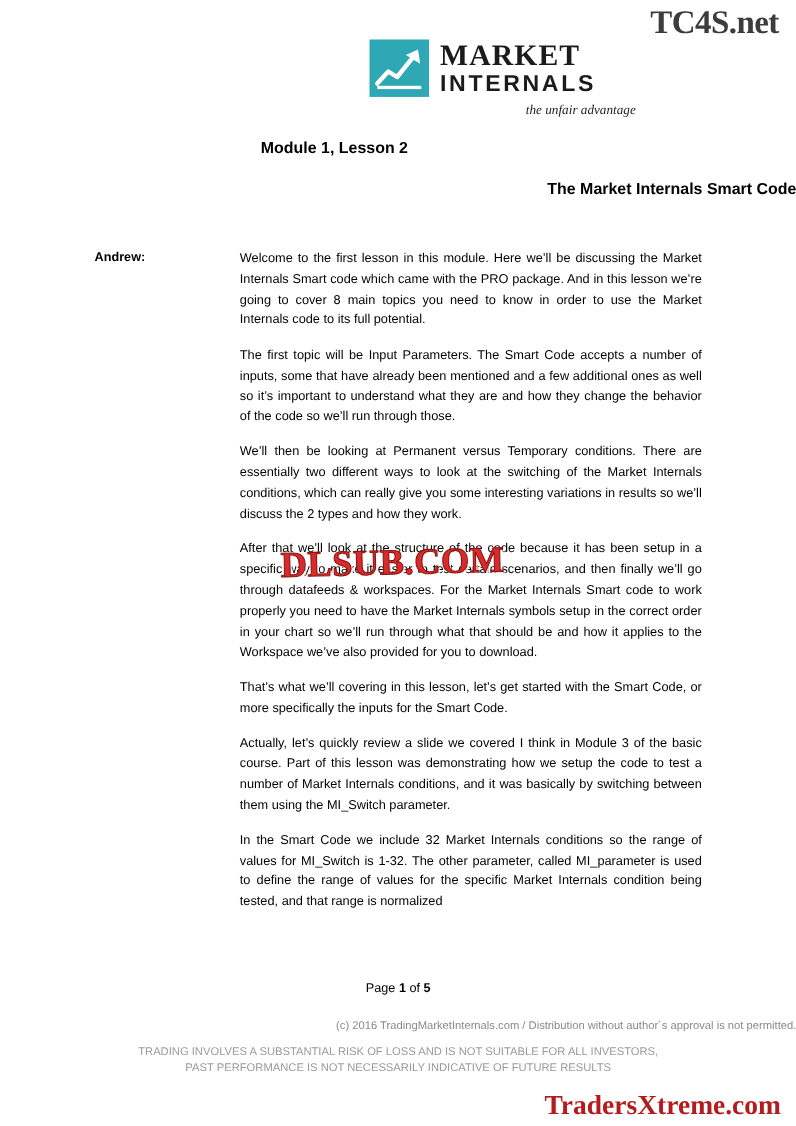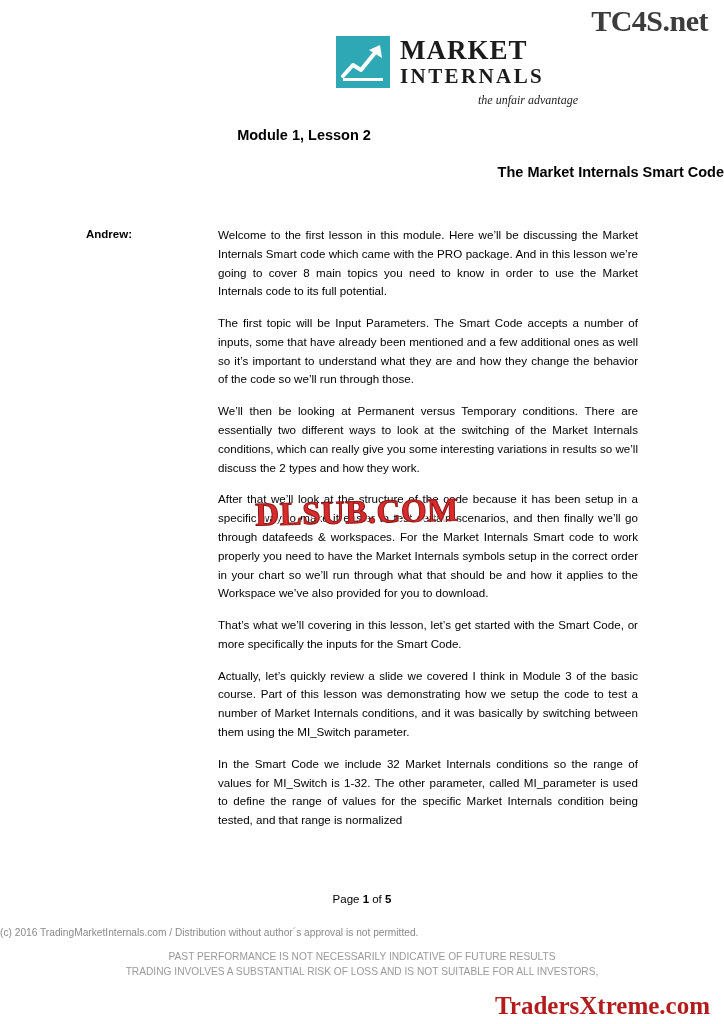--- a/index.html
+++ b/index.html
@@ -59,21 +59,21 @@
     line-height: 1.0;
   }
   .logo-text .l1 {
     font-family: Liberation Serif, serif;
     font-size: 27px;
     font-weight: bold;
     letter-spacing: 1px;
     color: #1b1b1b;
   }
   .logo-text .l2 {
-    font-family: Liberation Serif, serif;
+    font-family: Liberation Sans, sans-serif;
     font-size: 21px;
     font-weight: bold;
     letter-spacing: 2.4px;
     color: #1b1b1b;
     margin-top: 2px;
   }
   .logo-tag {
     font-family: "Liberation Serif", serif;
     font-size: 12px;
     font-style: italic;
@@ -150,21 +150,21 @@
     width: 724px;
     text-align: center;
     font-size: 11.5px;
   }
   .page-num b { font-weight: bold; }
   .copyright {
     position: absolute;
     top: 927px;
     left: 0;
     width: 724px;
-    text-align: left;
+    text-align: right;
     font-size: 10.2px;
     color: #8a8a8a;
   }
   .disclaimer {
     position: absolute;
     top: 950px;
     left: 0;
     width: 724px;
     text-align: center;
     font-size: 10.2px;
@@ -224,19 +224,19 @@
 
   <div class="wm-mid">DLSUB.COM</div>
 
   <div class="page-num">
     <span>Page </span><b>1</b><span> of </span><b>5</b>
   </div>
 
   <div class="copyright">(c) 2016 TradingMarketInternals.com / Distribution without author´s approval is not permitted.</div>
 
   <div class="disclaimer">
+    <div>TRADING INVOLVES A SUBSTANTIAL RISK OF LOSS AND IS NOT SUITABLE FOR ALL INVESTORS,</div>
     <div>PAST PERFORMANCE IS NOT NECESSARILY INDICATIVE OF FUTURE RESULTS</div>
-    <div>TRADING INVOLVES A SUBSTANTIAL RISK OF LOSS AND IS NOT SUITABLE FOR ALL INVESTORS,</div>
   </div>
 
   <div class="wm-bottom">TradersXtreme.com</div>
 
 </div>
 
 </body></html>

